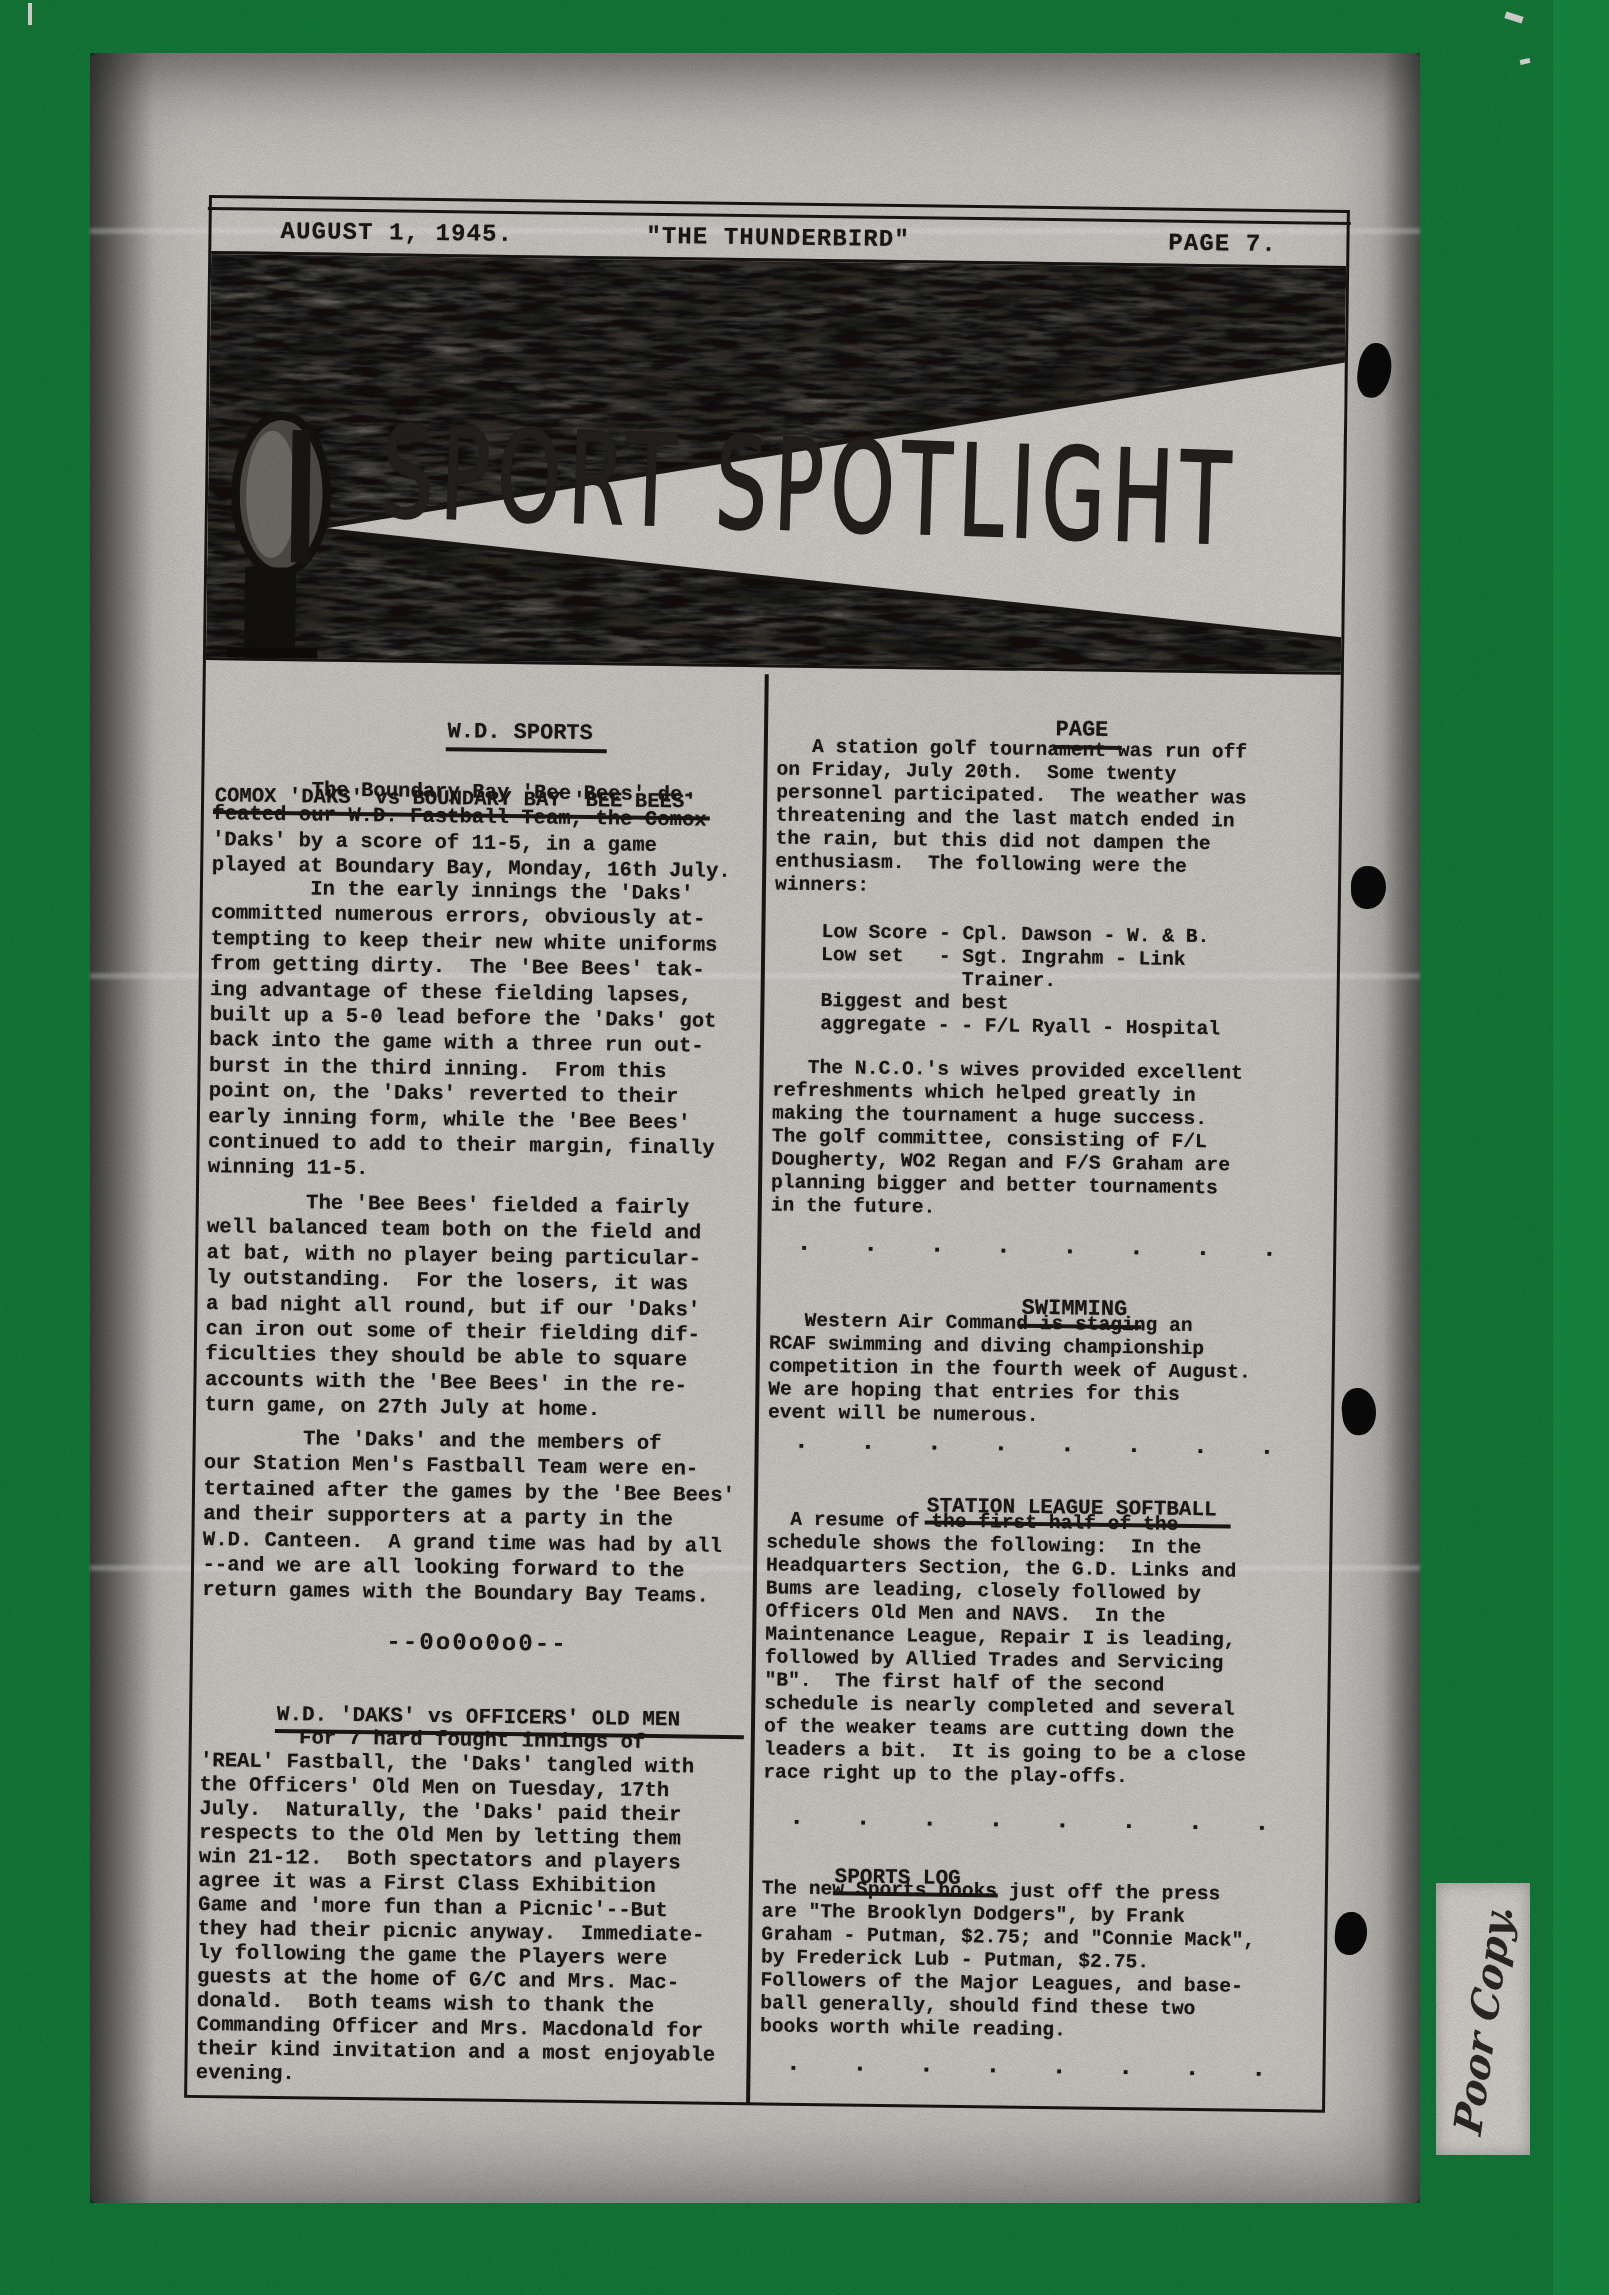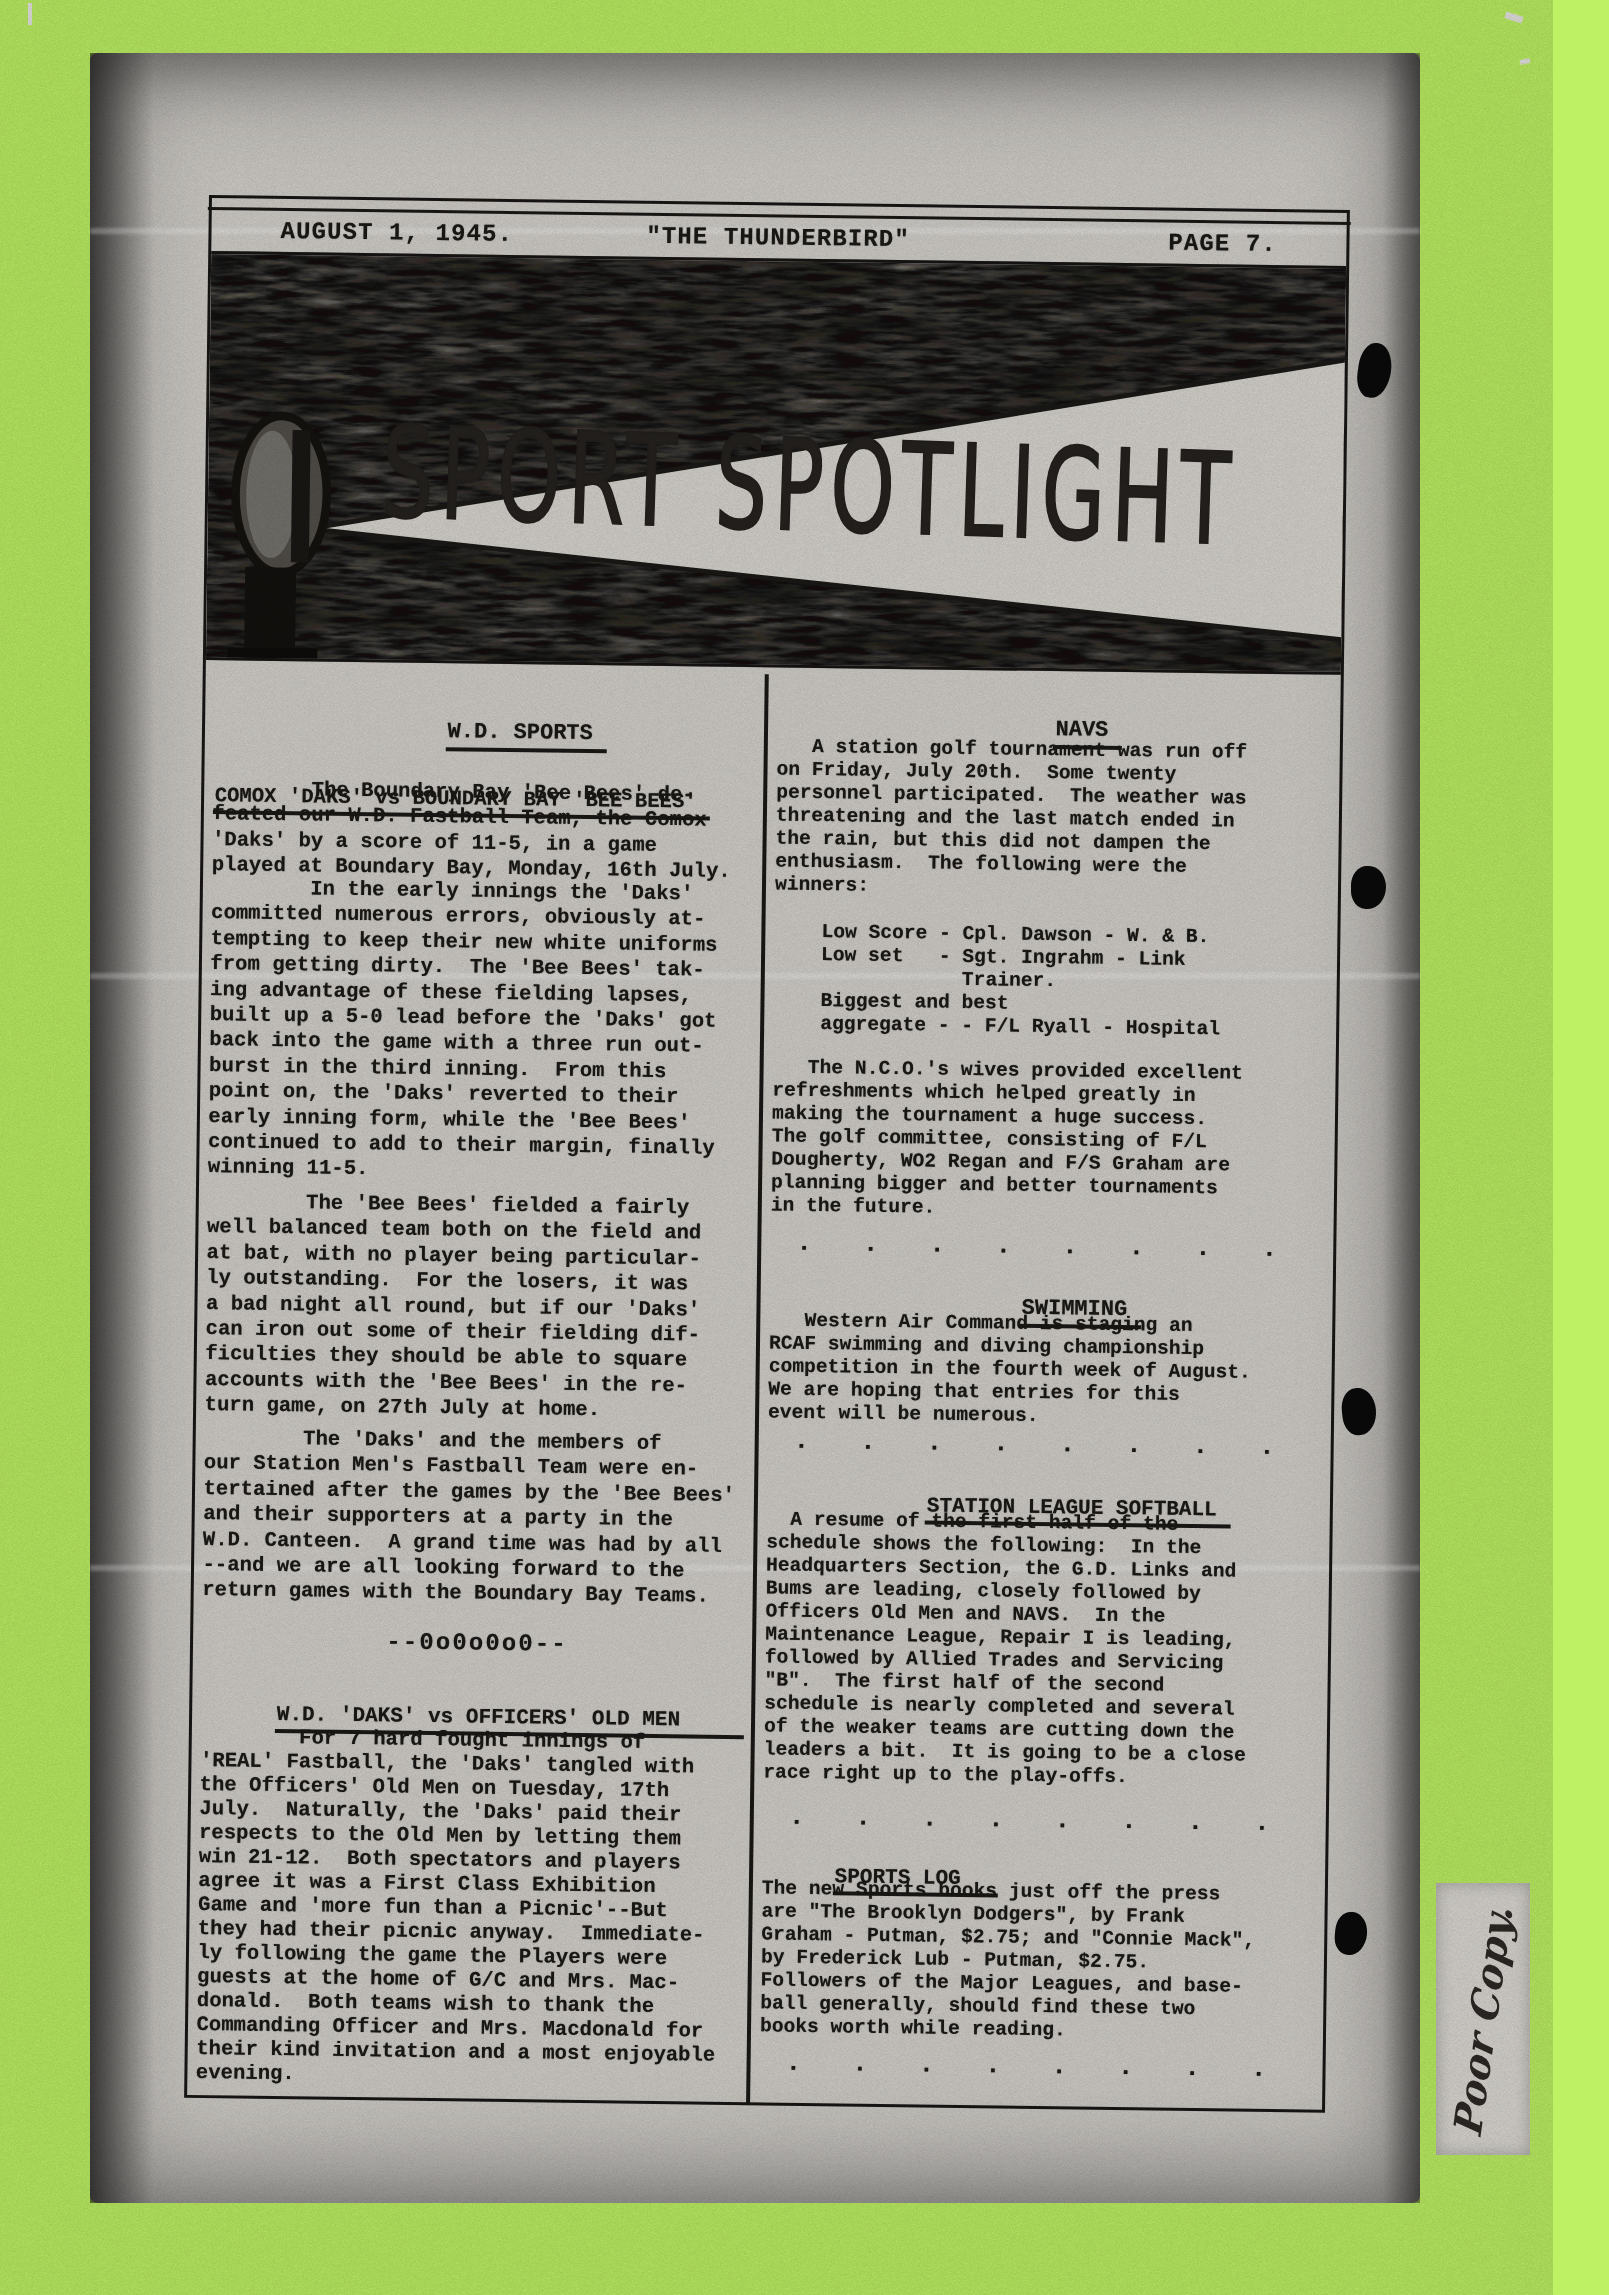--- a/index.html
+++ b/index.html
@@ -1,18 +1,18 @@
 <!DOCTYPE html>
 <html style="font-size:8.5px"><head>
 <meta charset="utf-8">
 <title>Scan</title>
 <style>
   html,body{margin:0;padding:0;background:#050505;width:1609px;height:2295px;overflow:hidden;}
   *{box-sizing:border-box;}
-  .frame{position:absolute;inset:0;background:#bef264;}
+  .frame{position:absolute;inset:0;background:#15803d;}
 
   
   .sheet{position:absolute;left:90px;top:53px;width:1330px;height:2150px;
          background:#d7d4cf;border-radius:7.4px;
          box-shadow:inset 0 0 95px 21px rgba(0,0,0,.38), inset 0 16px 48px rgba(0,0,0,.22);}
   .sheet-shade-left{position:absolute;left:0;top:0;bottom:0;width:64px;
          background:linear-gradient(90deg,rgba(0,0,0,.55),rgba(0,0,0,0));}
   .sheet-shade-right{position:absolute;right:0;top:0;bottom:0;width:37px;
          background:linear-gradient(270deg,rgba(0,0,0,.42),rgba(0,0,0,0));}
   .streak{position:absolute;left:0;right:0;height:6.4px;background:rgba(255,255,255,.30);filter:blur(1.6px);}
@@ -171,21 +171,21 @@
 Game and 'more fun than a Picnic'--But
 they had their picnic anyway.  Immediate-
 ly following the game the Players were
 guests at the home of G/C and Mrs. Mac-
 donald.  Both teams wish to thank the
 Commanding Officer and Mrs. Macdonald for
 their kind invitation and a most enjoyable
 evening.</div>
 
     <div class="tw blk rightcol center" style="top:487px;">
-      <span class="ul h">NAVS</span>
+      <span class="ul h">PAGE</span>
     </div>
     <div class="tw blk rightcol" style="top:530px;">   A station golf tournament was run off
 on Friday, July 20th.  Some twenty
 personnel participated.  The weather was
 threatening and the last match ended in
 the rain, but this did not dampen the
 enthusiasm.  The following were the
 winners:</div>
     <div class="tw blk rightcol" style="top:715px;">    Low Score - Cpl. Dawson - W. &amp; B.
     Low set   - Sgt. Ingrahm - Link

